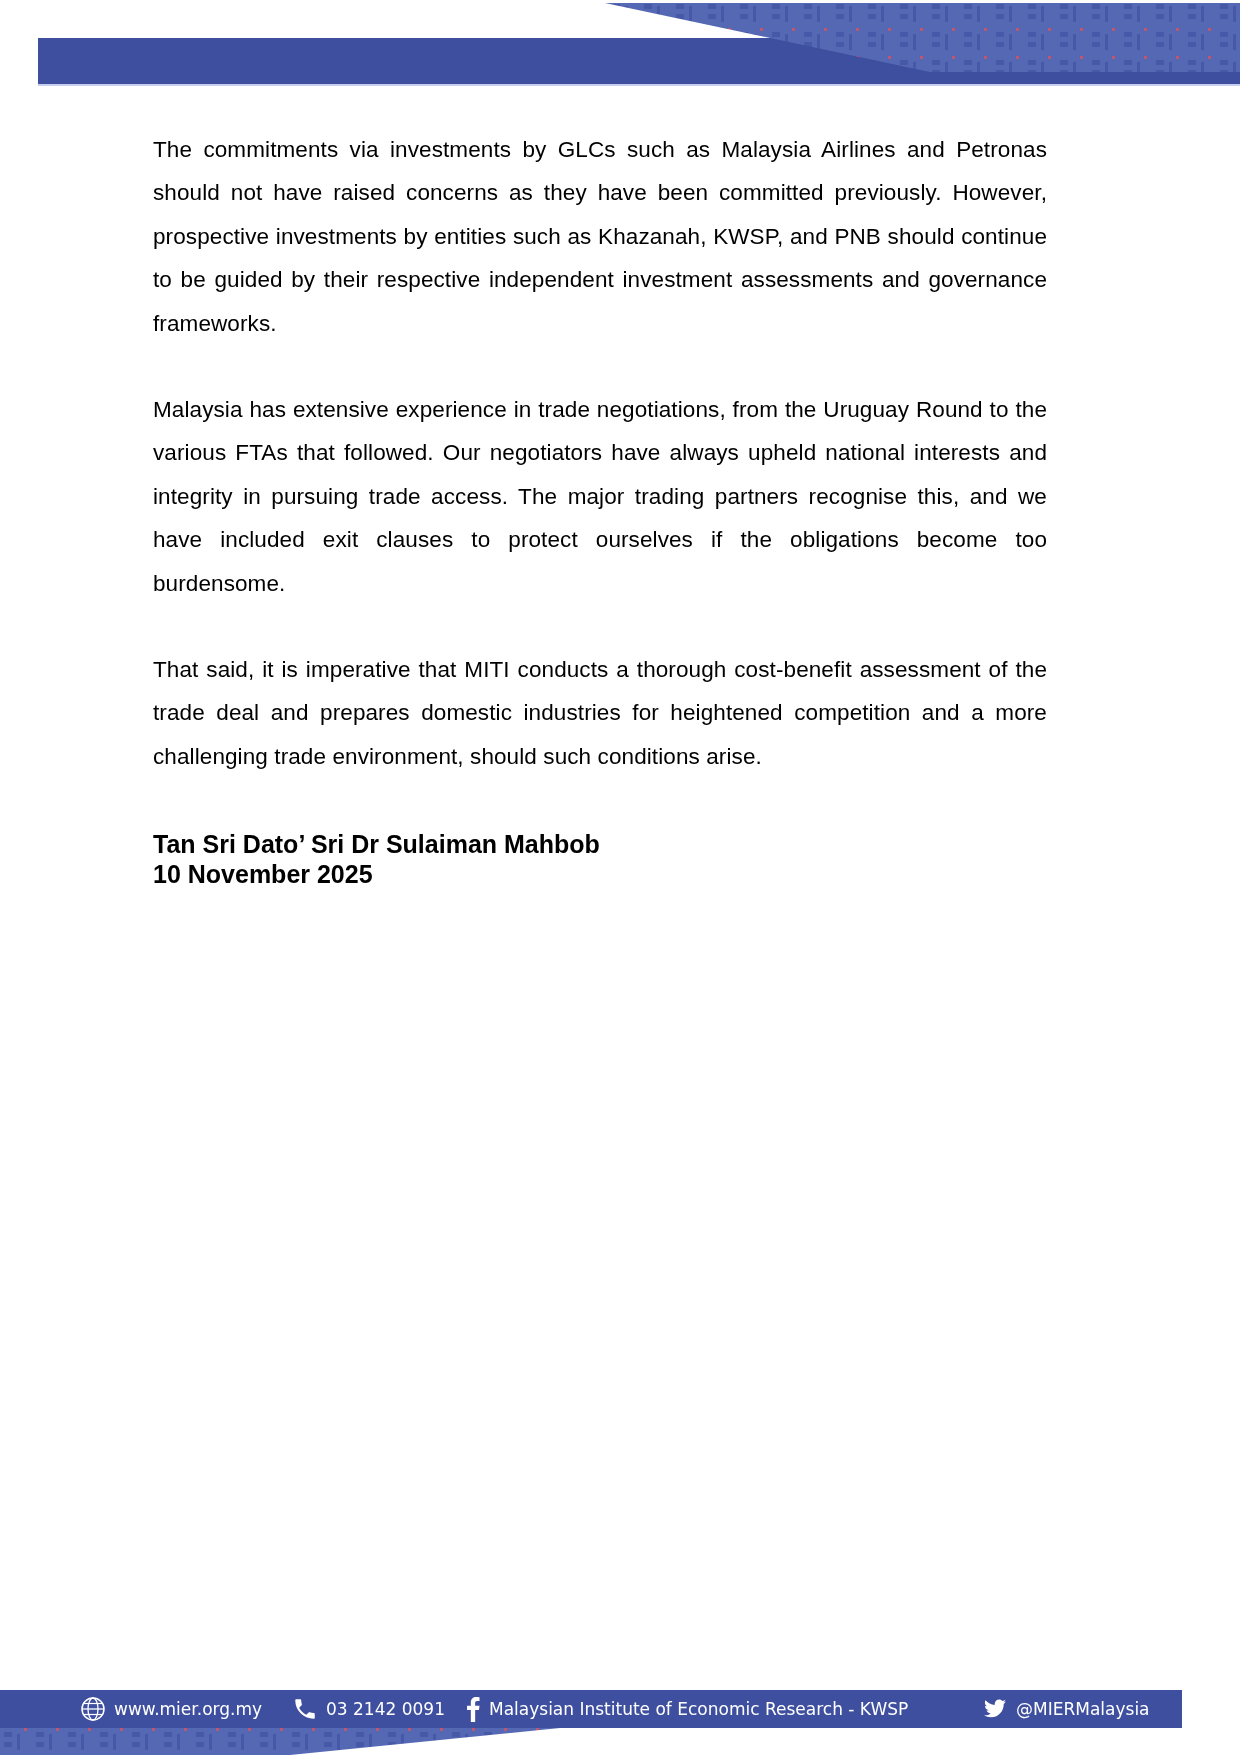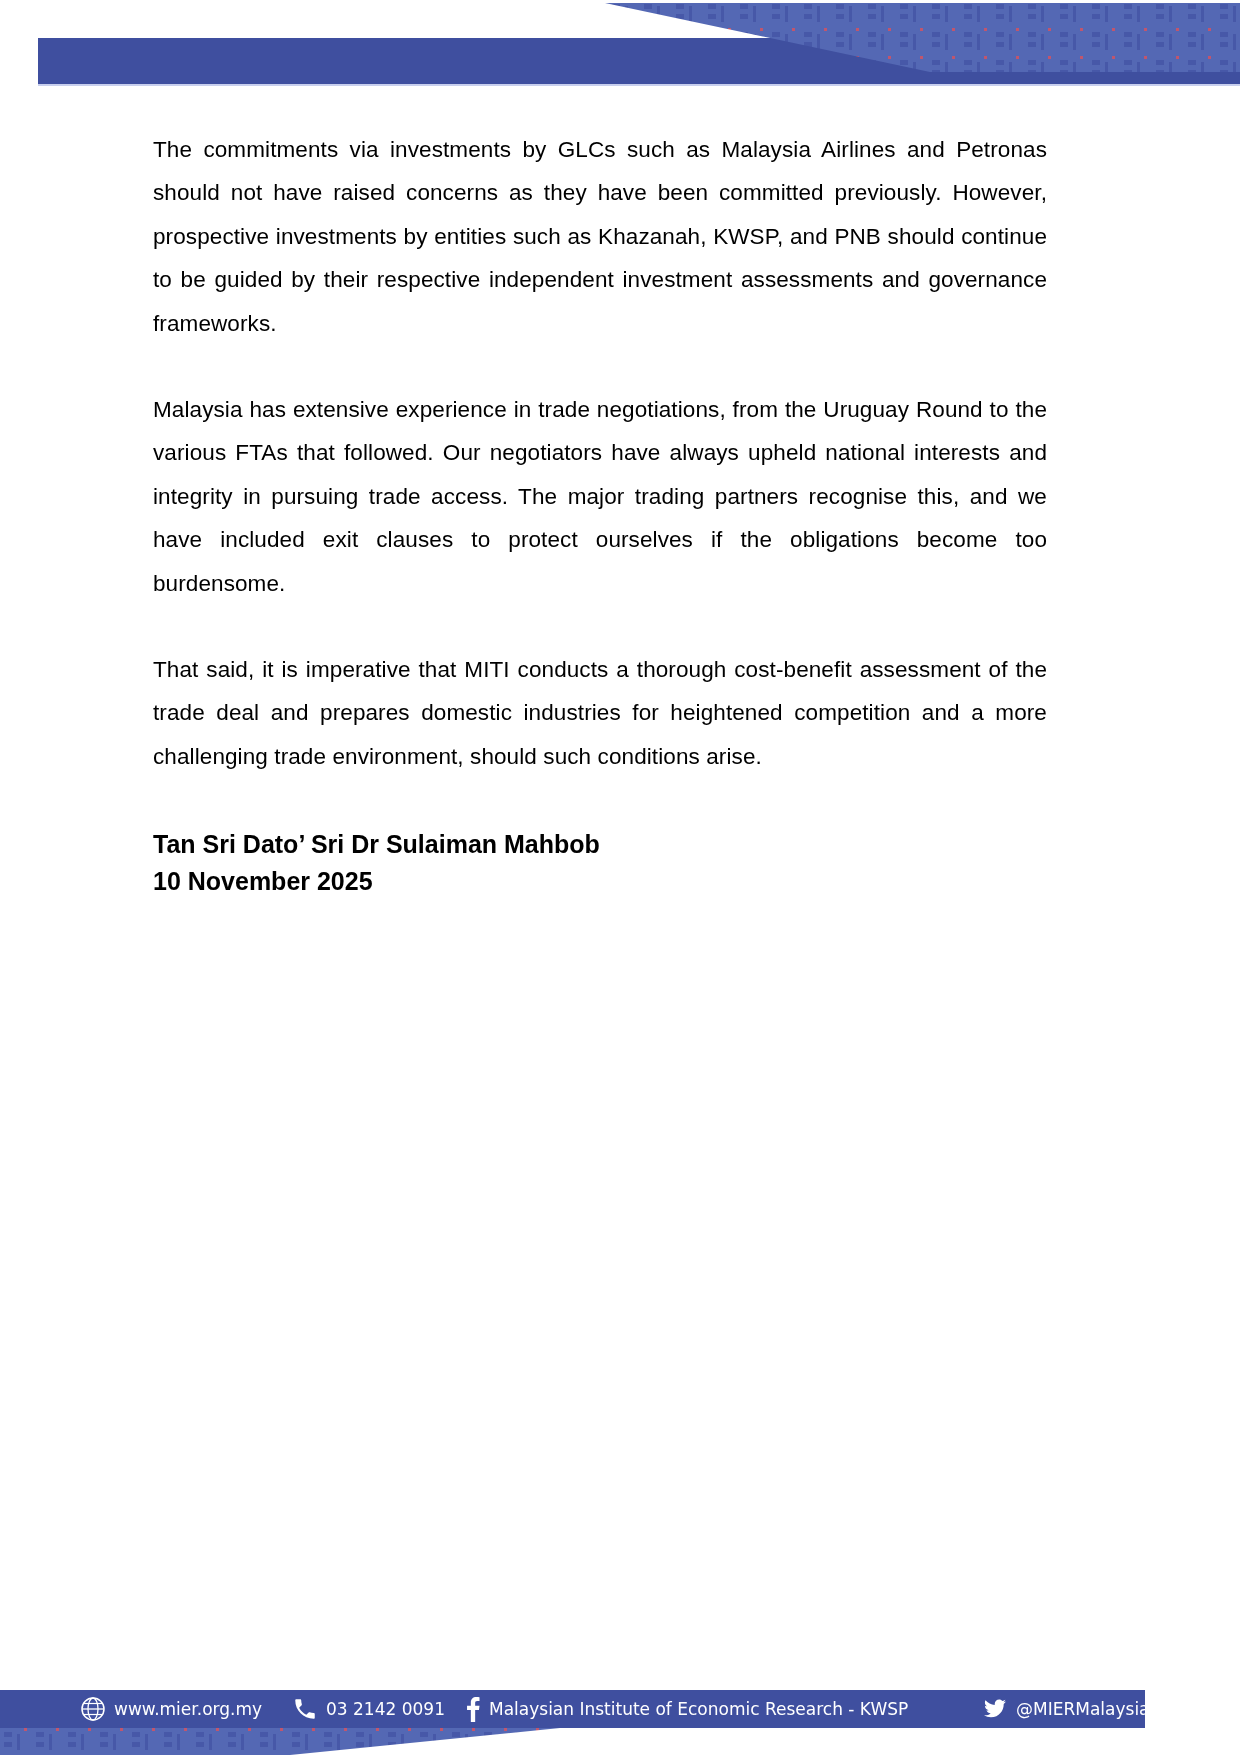--- a/index.html
+++ b/index.html
@@ -1,24 +1,24 @@
 <!DOCTYPE html>
 <html><head>
 <meta charset="utf-8">
 <style>
   html, body { margin:0; padding:0; background:#fff; }
   body { width:1240px; height:1755px; position:relative; overflow:hidden; font-family:"Liberation Sans", sans-serif; }
   .header { position:absolute; left:0; top:0; width:1240px; height:90px; }
   .content { position:absolute; left:153px; top:128px; width:906px; }
   .para { font-size:22.5px; line-height:43.4px; color:#000; text-align:justify; margin:0 12px 43px 0; letter-spacing:0.1px; }
   .sig { position:absolute; left:153px; top:830px; font-size:25px; font-weight:bold; color:#000; line-height:29.5px; }
-  .sig .date { margin-top:7px; }
+  .sig .date { }
   .footer { position:absolute; left:0; top:1690px; width:1240px; height:65px; }
   .footer-bar { position:absolute; left:0; top:0; width:1145px; height:38px; background:#3f4f9f; color:#fff;
-    font-family:"DejaVu Sans", sans-serif; font-size:17px; display:flex; align-items:center; }
+    font-family:"DejaVu Sans", sans-serif; font-size:17px; display:flex; align-items:center;padding-left:37px; }
   .f-item { display:flex; align-items:center; position:absolute; top:0; height:38px; }
   .f-item svg { margin-right:8px; }
 </style>
 </head>
 <body>
 
 <svg class="header" viewBox="0 0 1240 90" width="1240" height="90">
   <defs>
     <pattern id="pat" x="0" y="0" width="32" height="28" patternUnits="userSpaceOnUse">
       <rect width="32" height="28" fill="#5468b4"></rect>

